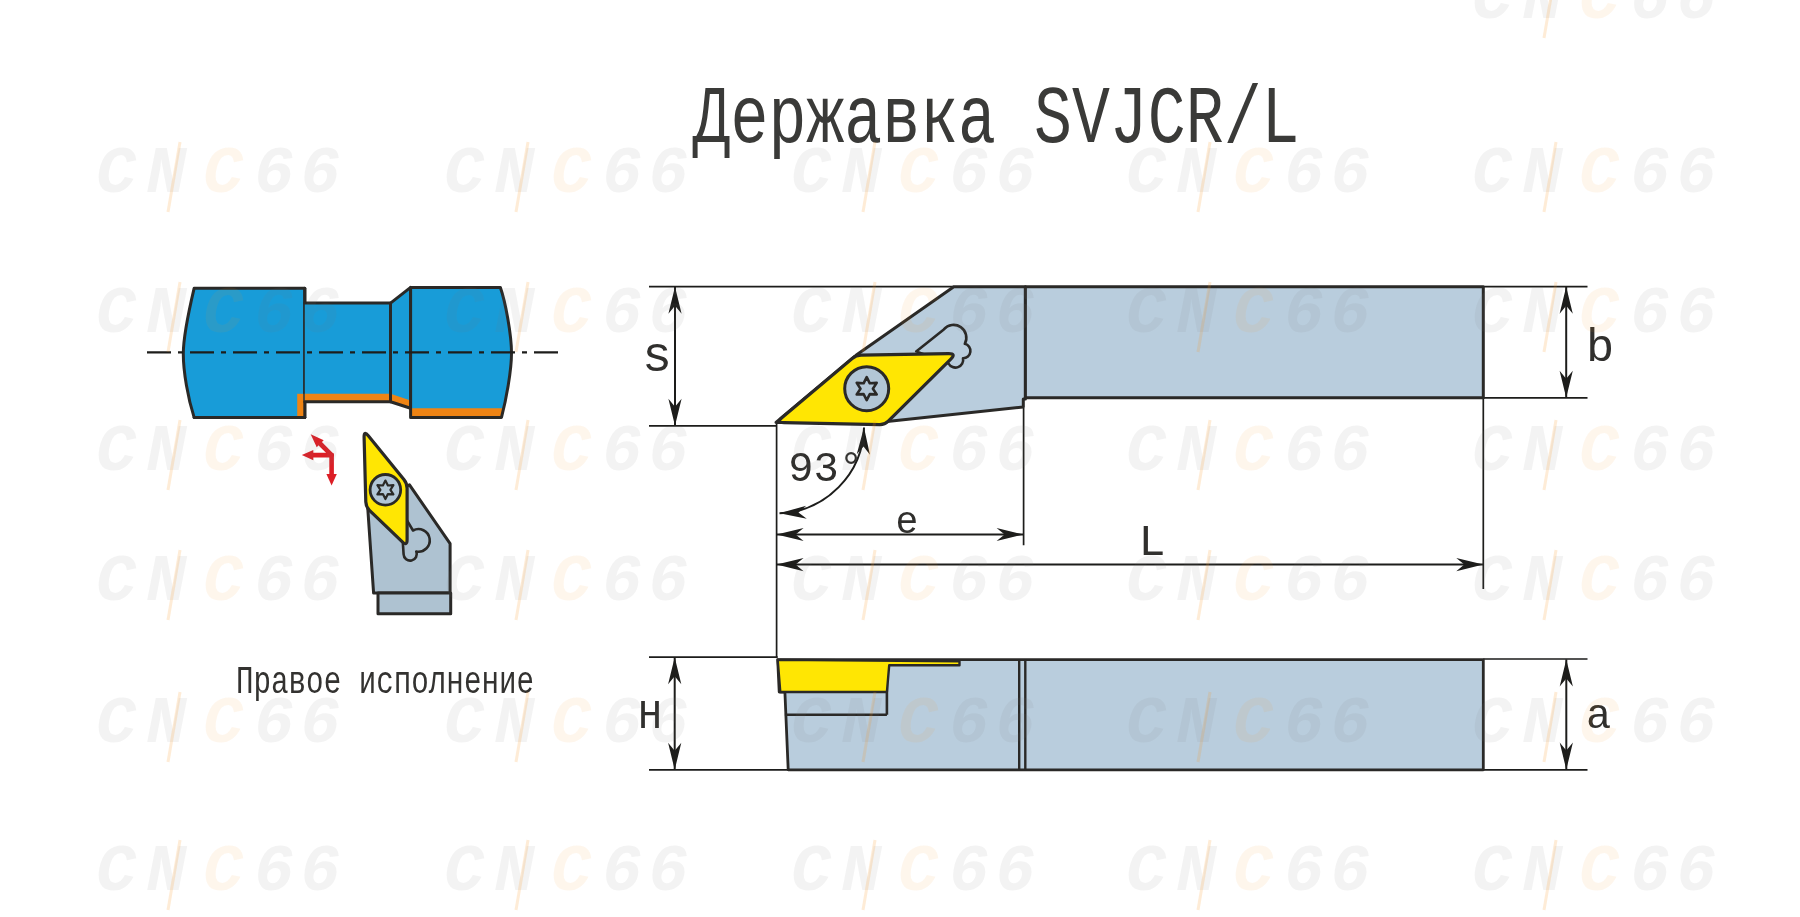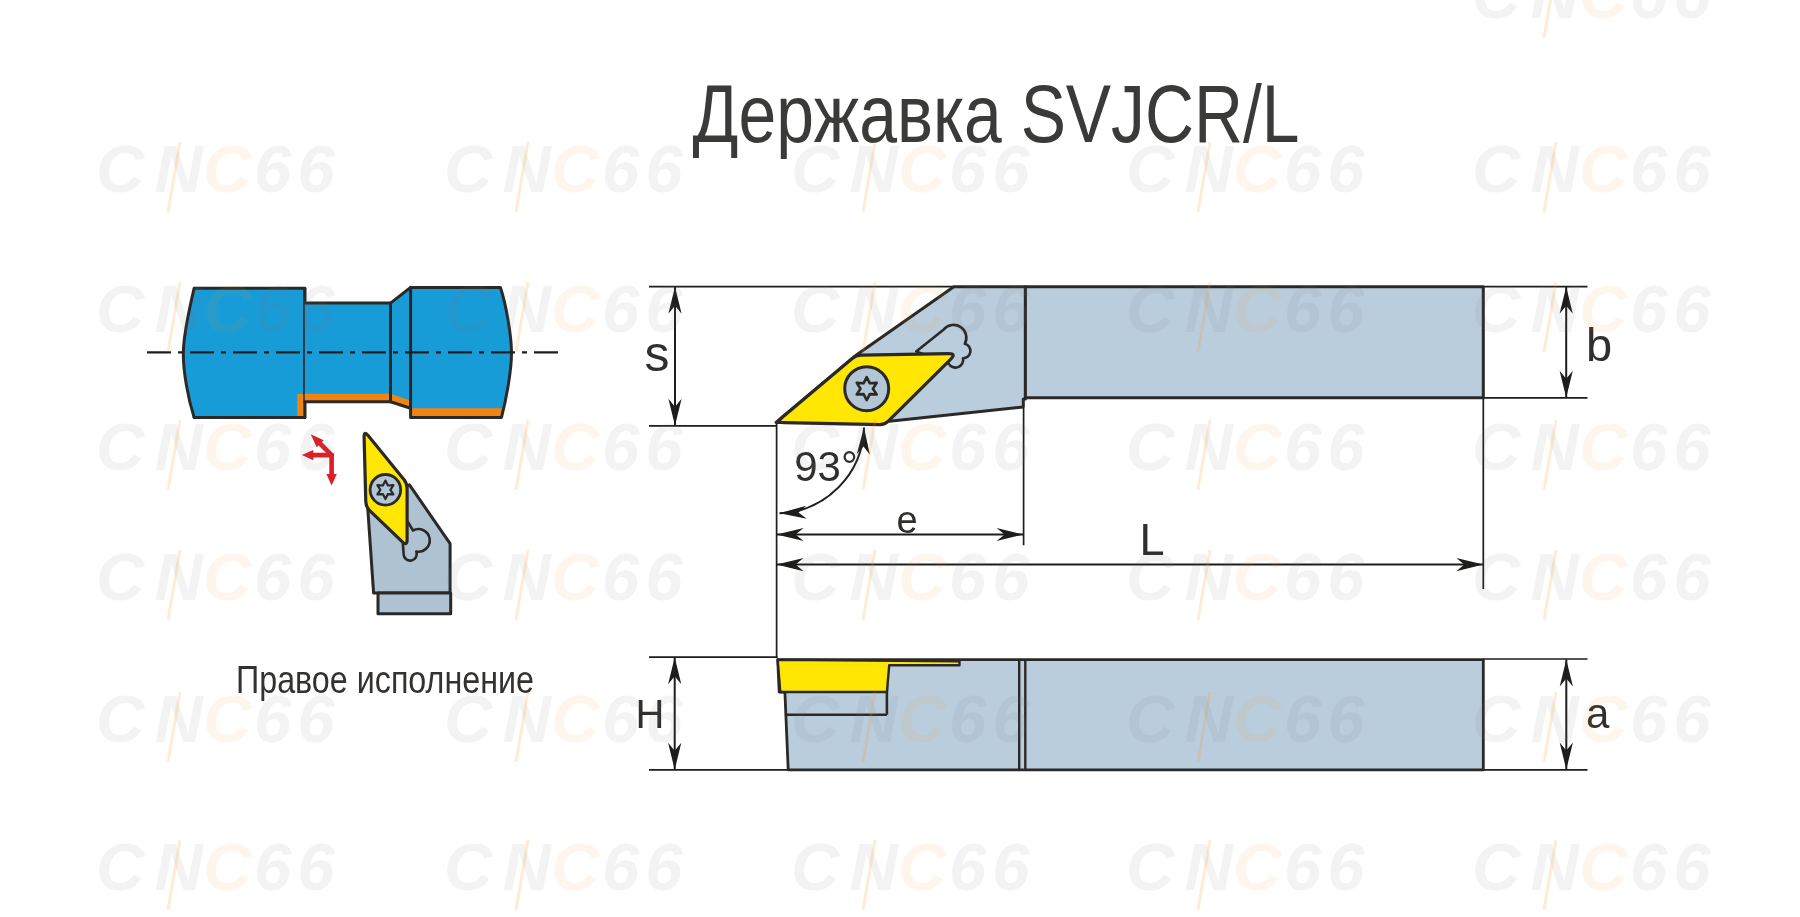--- a/index.html
+++ b/index.html
@@ -1,17 +1,17 @@
 <!DOCTYPE html>
 <html><head>
 <meta charset="utf-8">
 <style>
   html,body{margin:0;padding:0;background:#fff;}
   #page{width:1800px;height:917px;position:relative;overflow:hidden;background:#fff;
-        font-family:Liberation Sans, sans-serif;}
+        font-family:Liberation Mono, monospace;}
   svg{display:block;}
 </style>
 </head>
 <body>
 <div id="page">
 <svg width="1800" height="917" viewBox="0 0 1800 917" xmlns="http://www.w3.org/2000/svg">
 <defs>
   <marker id="ar" viewBox="-30 -9 32 18" refX="0" refY="0" markerWidth="32" markerHeight="18" markerUnits="userSpaceOnUse" orient="auto-start-reverse">
     <path d="M0,0 L-27,6.6 L-19,0 L-27,-6.6 Z" fill="#1d1d1b"></path>
   </marker>

